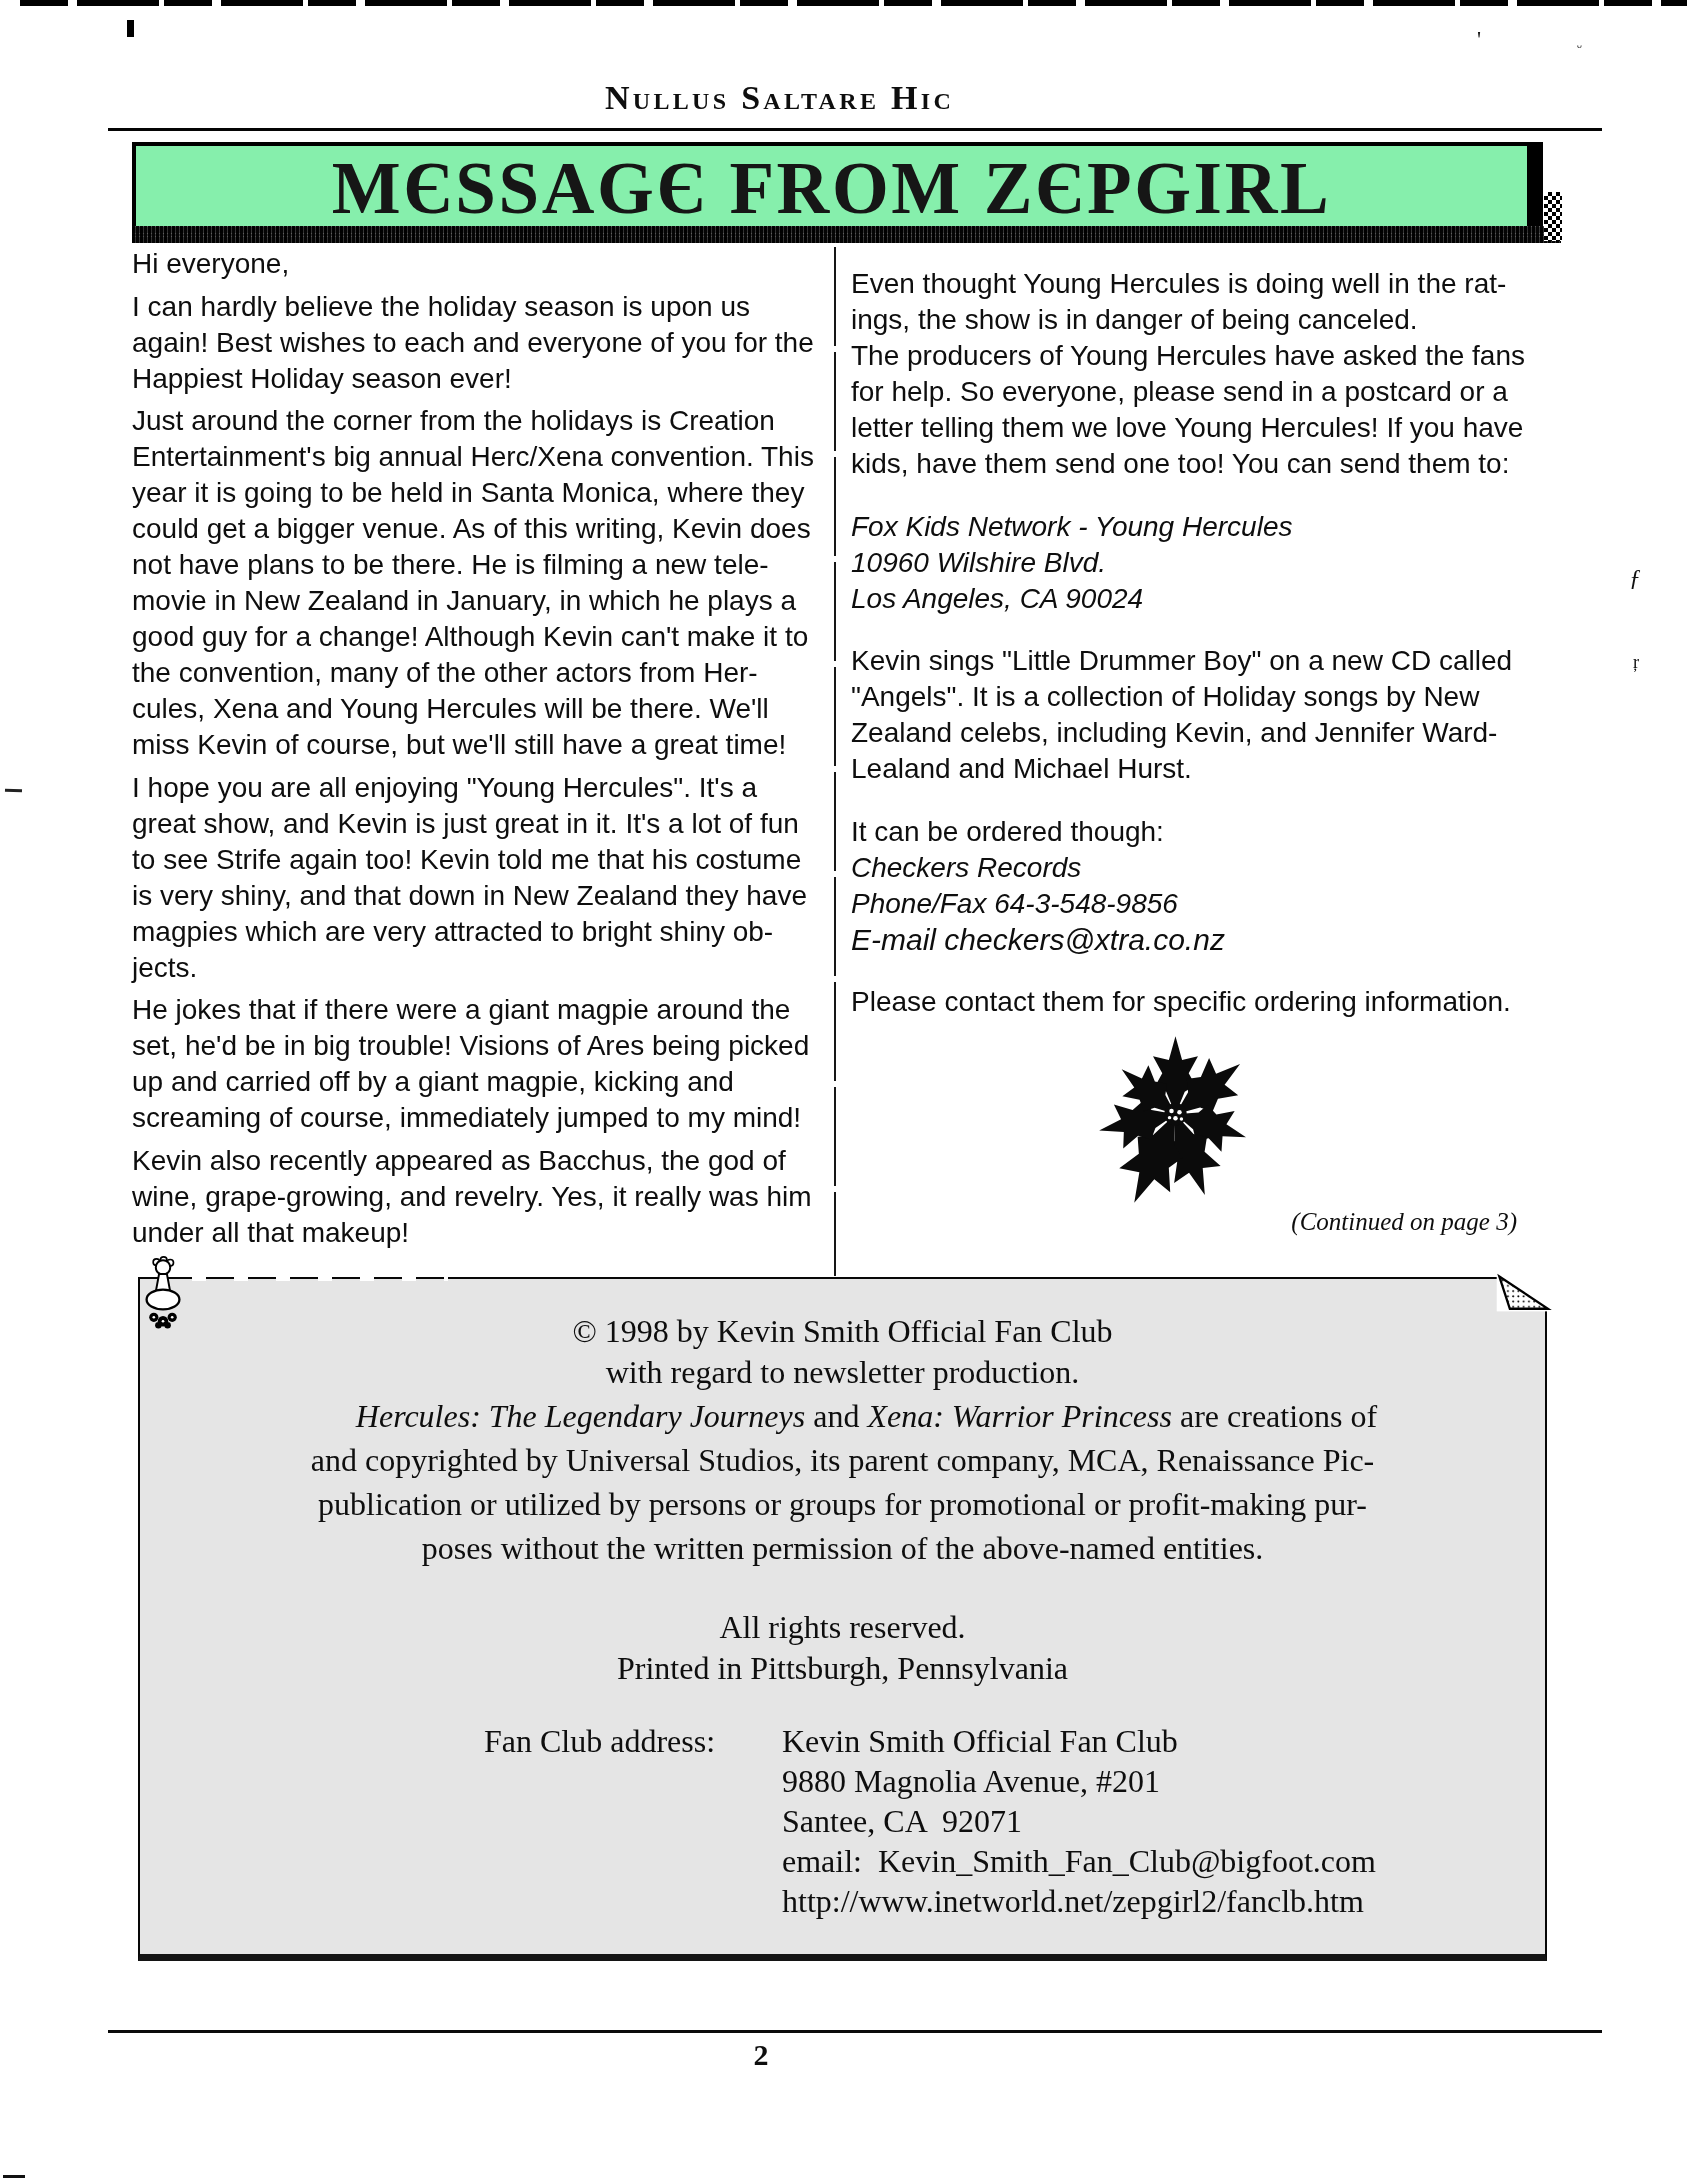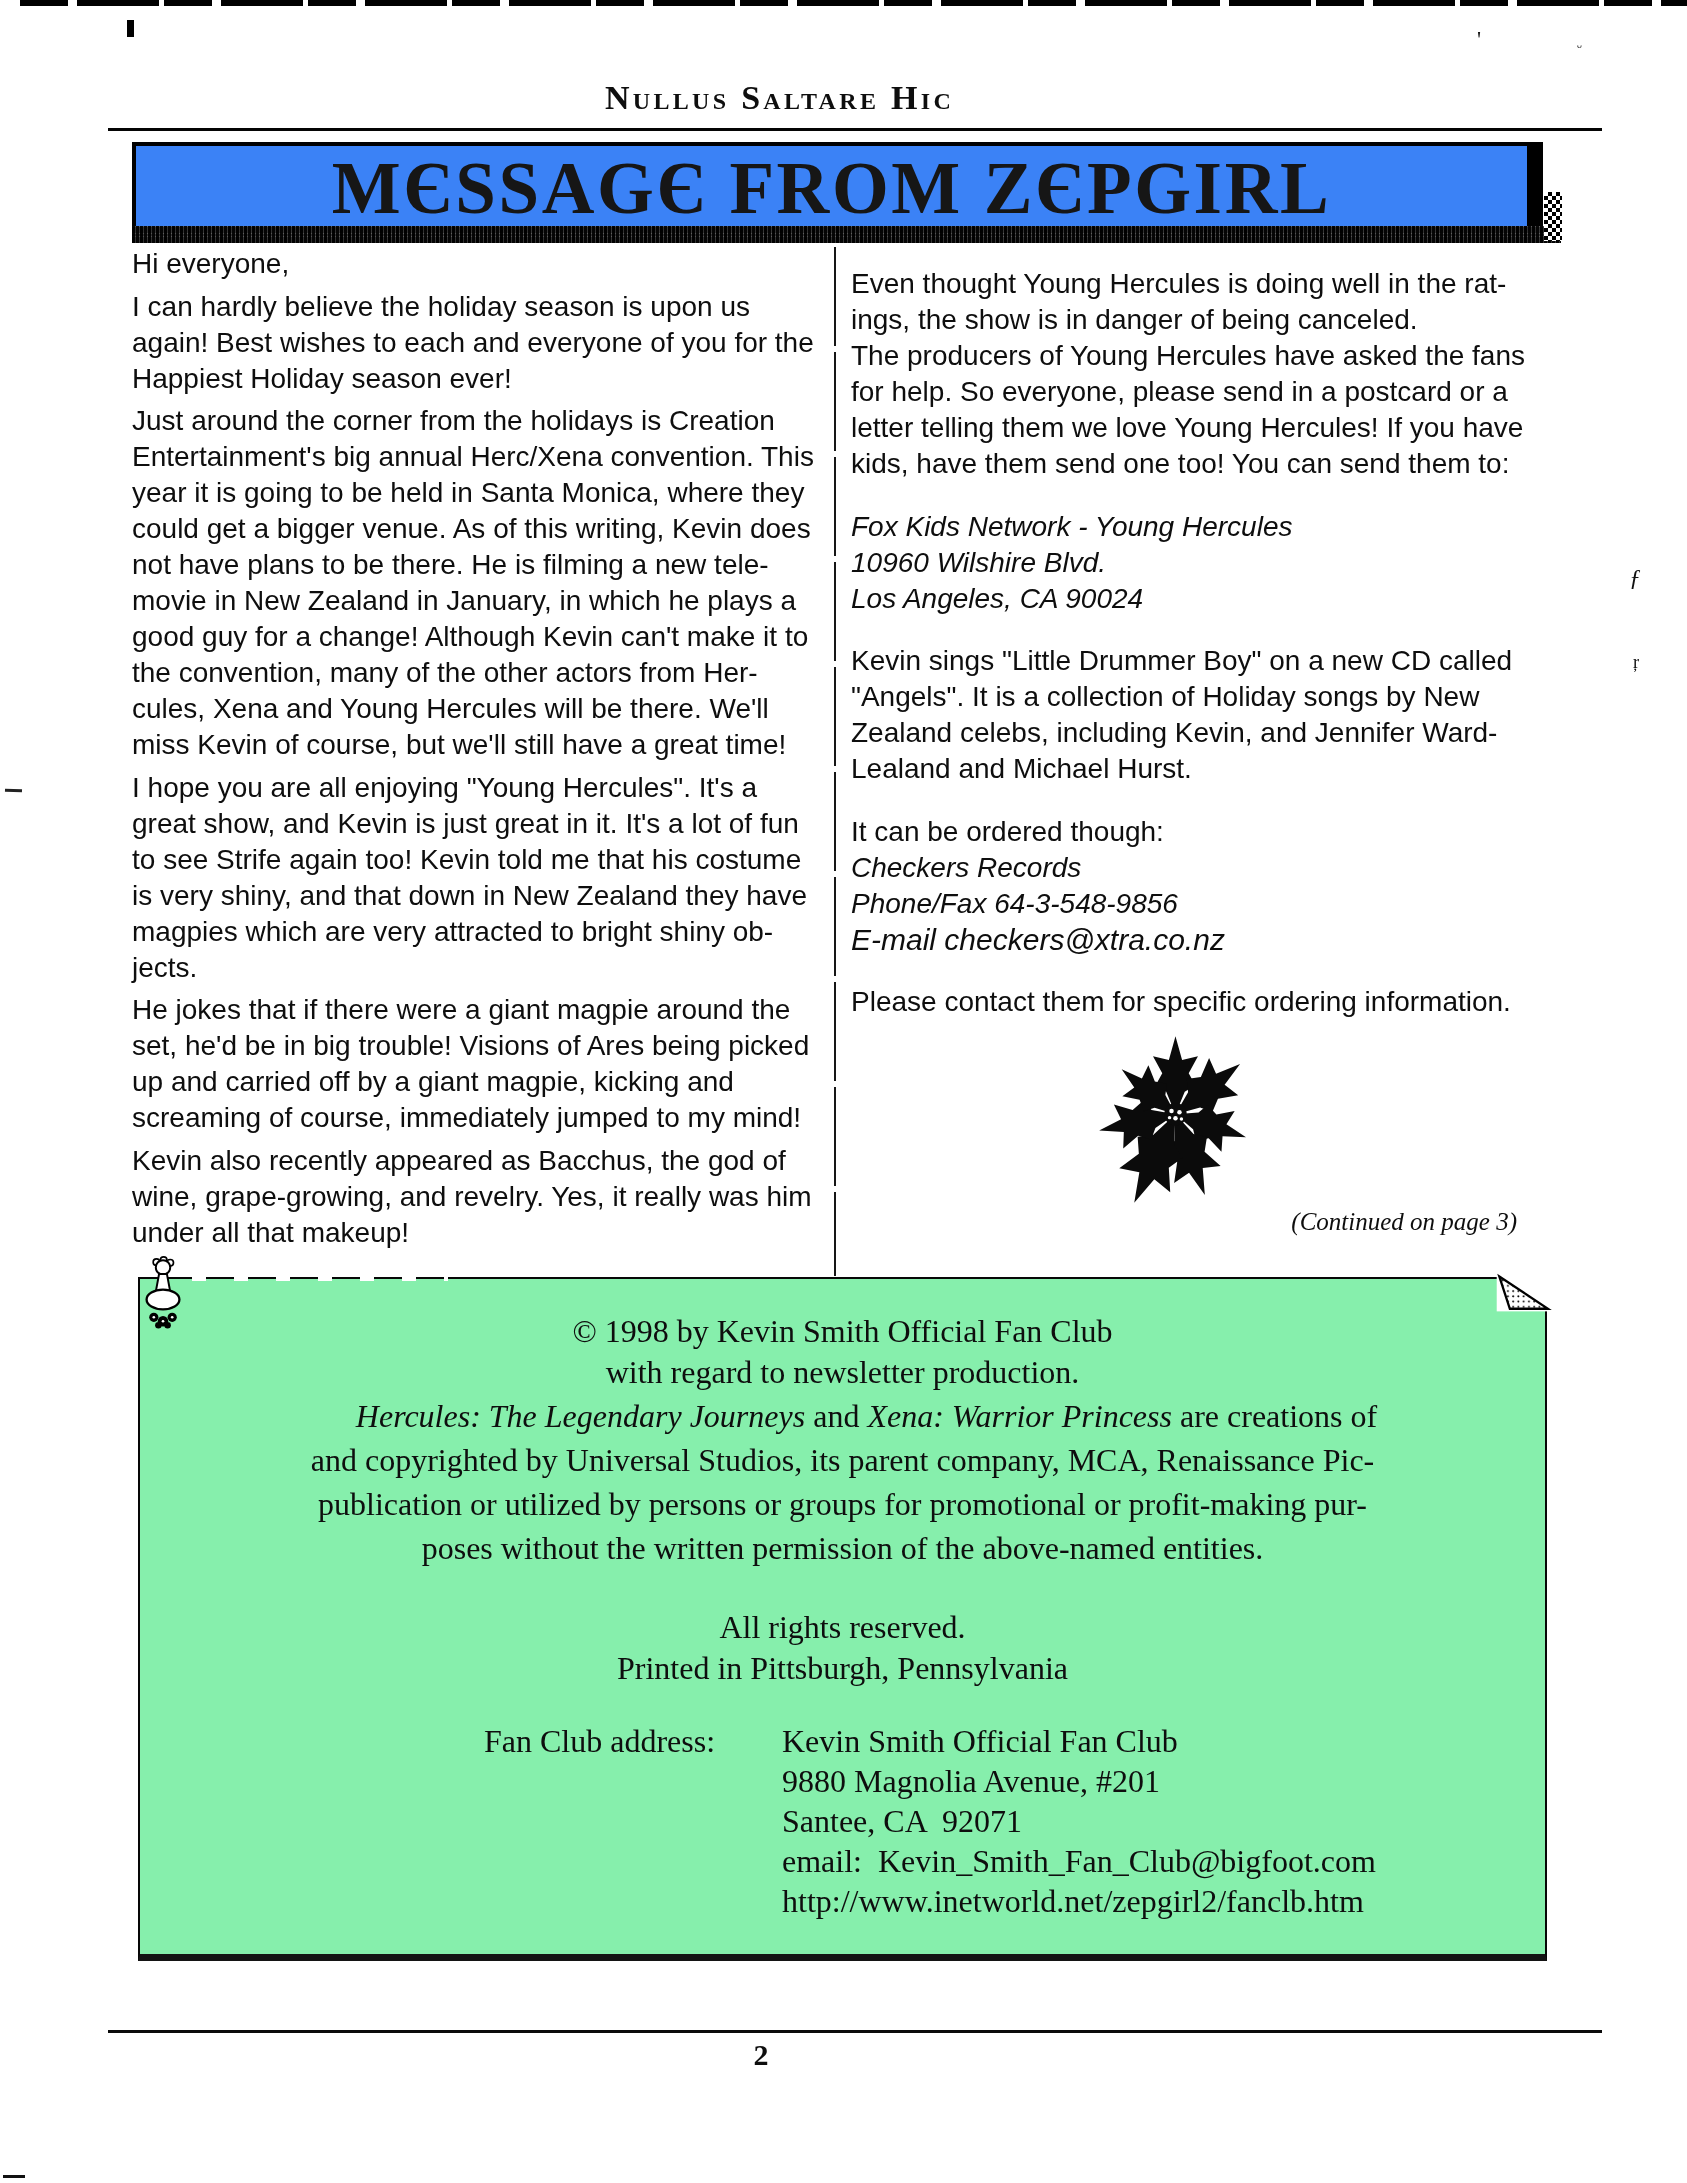--- a/index.html
+++ b/index.html
@@ -10,21 +10,21 @@
   
   .top-edge{left:20px;top:0;width:1667px;height:6px;
     background:repeating-linear-gradient(90deg,#000 0 48px,#fff 48px 57px,#000 57px 139px,#fff 139px 144px);}
   .edge-rect{left:127px;top:20px;width:7.3px;height:16.5px;background:#000;}
   .masthead{left:0;top:79px;width:1559px;text-align:center;
     font-family:"Liberation Serif",serif;font-weight:bold;font-variant:small-caps;
     font-size:34px;letter-spacing:3.3px;}
   .masthead-rule{left:108px;top:128px;width:1494px;height:2.6px;background:#040404;}
   
   .banner{left:132px;top:142px;width:1411px;height:101px;box-sizing:border-box;
-    border-top:4.6px solid #000;border-left:4.6px solid #000;border-right:16.5px solid #000;background:#3b82f6;}
+    border-top:4.6px solid #000;border-left:4.6px solid #000;border-right:16.5px solid #000;background:#86efac;}
   .banner-title{height:85px;line-height:85px;text-align:center;
     font-family:"Liberation Serif",serif;font-weight:bold;font-size:73px;
     letter-spacing:2.6px;color:#161616;}
   .banner-stipple{left:132px;top:226px;width:1429px;height:17px;
     background:
       repeating-linear-gradient(90deg,rgba(0,0,0,.95) 0 3.3px,rgba(90,90,90,.55) 3.3px 4px,rgba(5,5,5,.95) 4px 7.3px,rgba(120,120,120,.45) 7.3px 8px),
       repeating-linear-gradient(0deg,#000 0 2.6px,#4a4a4a 2.6px 3.3px);}
   .banner-checker{left:1544px;top:192px;width:18px;height:49px;
     background:repeating-conic-gradient(#000 0% 25%,#fff 0% 50%);background-size:8px 8px;}
   
@@ -37,21 +37,21 @@
   .para{margin:0 0 6.6px 0;}
   .col-right .para{margin:0;}
   .mt-md{margin-top:26.5px !important;}
   .italic .tline{font-style:italic;}
   .order-block .tline:nth-child(n+3){font-size:30px;}
   .flower-wrap{margin-top:2.6px;margin-left:220px;width:205px;height:180px;}
   .continued{margin-top:1.3px;padding-right:37px;text-align:right;
     font-family:"Liberation Serif",serif;font-style:italic;font-size:25px;}
   
   .copybox{left:138px;top:1277px;width:1409px;height:684px;box-sizing:border-box;
-    border:2.6px solid #070707;border-bottom:7.3px solid #141414;background:#86efac;
+    border:2.6px solid #070707;border-bottom:7.3px solid #141414;background:#e5e5e5;
     font-family:"Liberation Serif",serif;font-size:32px;line-height:41px;text-align:center;}
   .copybox-topdash{left:164px;top:1276px;width:284px;height:5.3px;
     background:repeating-linear-gradient(90deg,transparent 0 28px,#fff 28px 42px);}
   .box-line1{margin-top:32px;}
   .works{line-height:44px;margin-top:1.3px;padding-left:48px;}
   .works-rest{line-height:44px;}
   .rights{margin-top:37px;}
   .addr-row{margin-top:32px;display:flex;text-align:left;line-height:40px;}
   .addr-label{margin-left:344px;width:298px;}
   .addr-vals{flex:1;}

